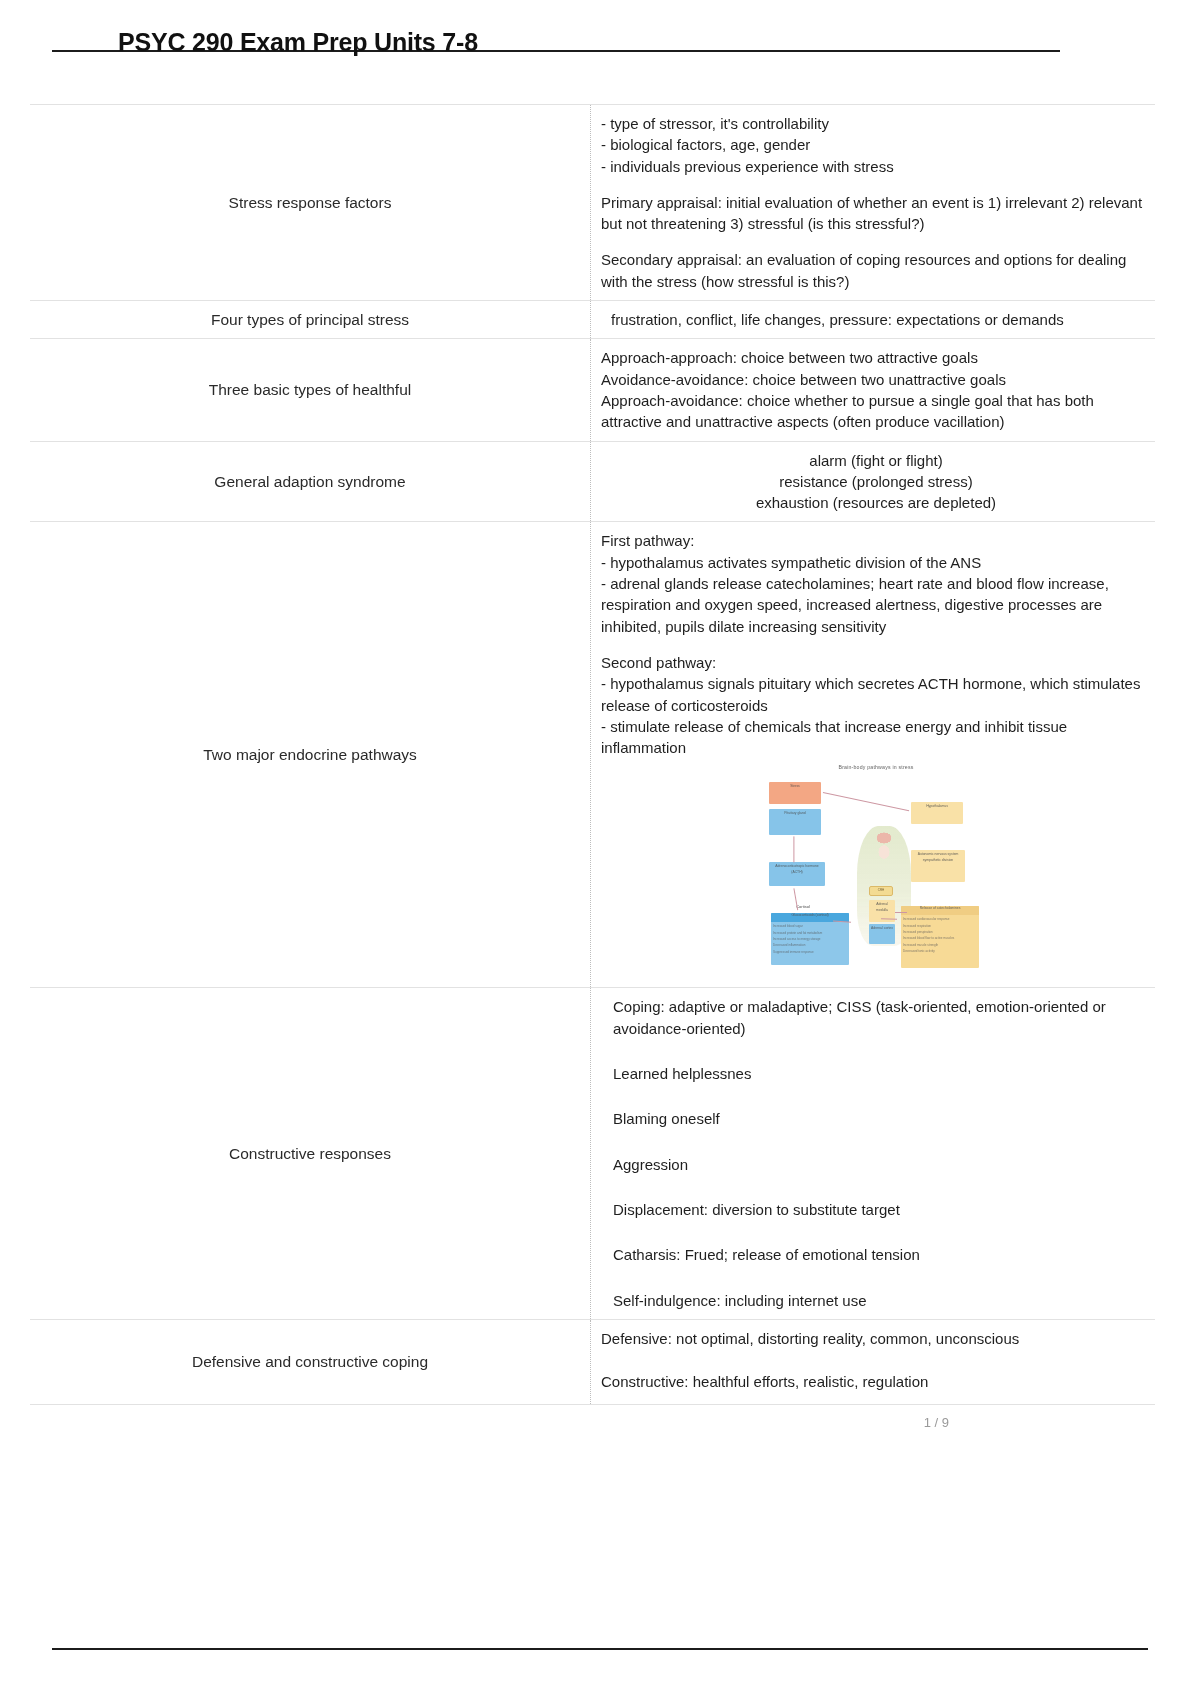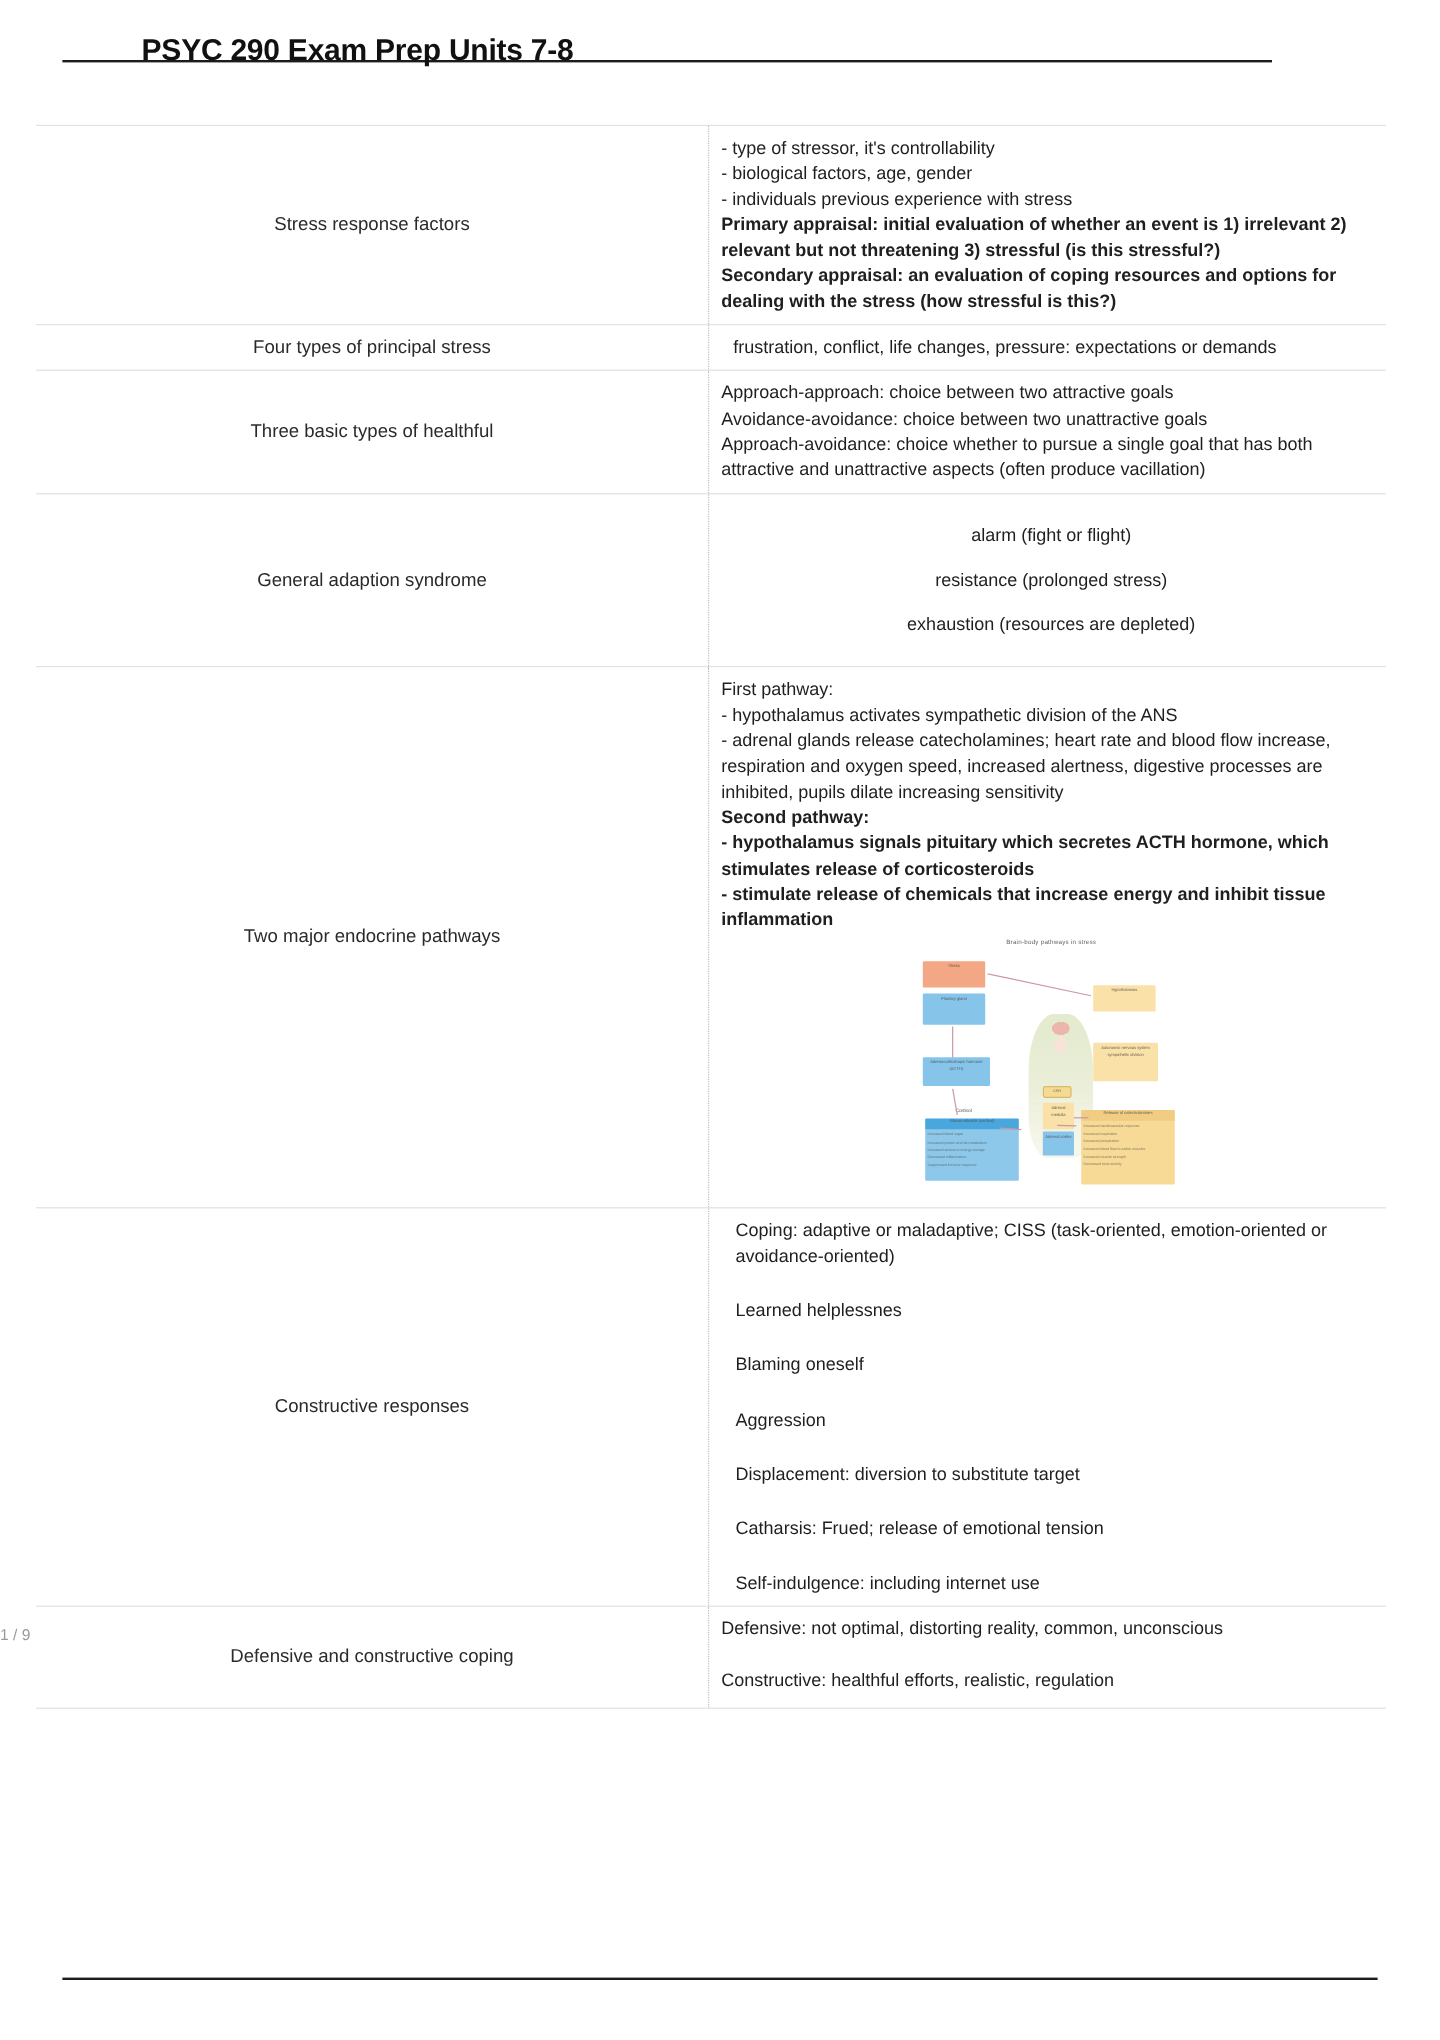--- a/index.html
+++ b/index.html
@@ -83,27 +83,27 @@
     line-height: 1.42;
     color: #1f1f1f;
   }
   td.def.center {
     text-align: center;
   }
   td.def.indent {
     padding-left: 20px;
   }
   .def p {
-    margin: 16px;
+    margin: 0;
   }
   .def p + p {
     margin-top: 0;
   }
   .block + .block {
-    font-weight: bold;
+    margin-top: 15px;
   }
   .listblock p {
     margin: 0 0 24px 0;
     padding-left: 12px;
   }
   .listblock p:last-child {
     margin-bottom: 0;
   }
   .pairblock p {
     margin: 0 0 22px 0;
@@ -197,23 +197,23 @@
     line-height: 2.1;
     color: rgba(70,70,70,0.7);
     text-align: left;
     padding: 1px 2px;
   }
 
   
   .footer {
     position: absolute;
     left: 0;
-    top: 1355px;
+    top: 1415px;
     width: 949px;
-    text-align: left;
+    text-align: right;
     font-size: 13px;
     color: #9a9a9a;
   }
   .bottom-rule {
     position: absolute;
     left: 52px;
     right: 52px;
     top: 1648px;
     border-top: 2px solid #1c1c1c;
   }

